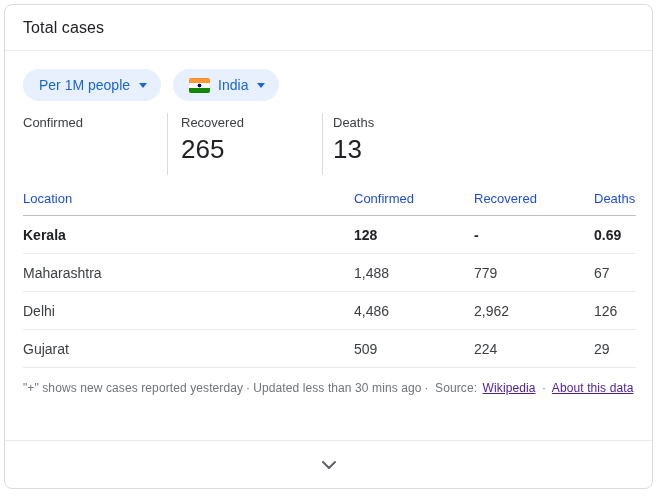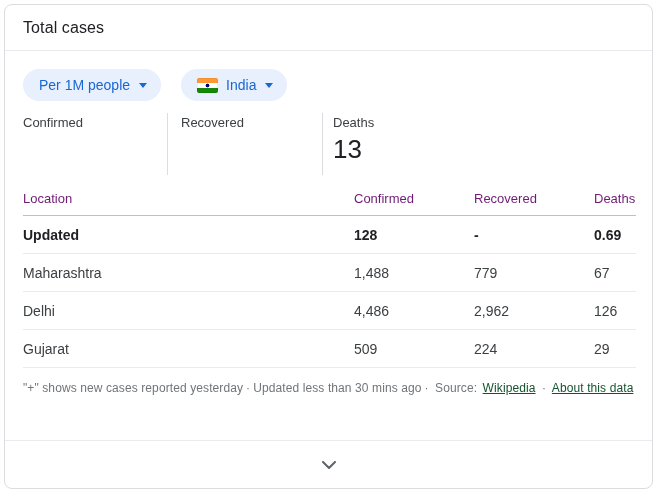--- a/index.html
+++ b/index.html
@@ -30,21 +30,21 @@
     padding: 14px 18px 13px 18px;
     border-bottom: 1px solid #e8eaed;
   }
   .card-title {
     font-size: 16px;
     color: #202124;
     letter-spacing: 0.1px;
   }
   .chips-row {
     display: flex;
-    gap: 20px;
+    gap: 12px;
     margin: 18px 18px 12px 18px;
   }
   .chip {
     height: 32px;
     border-radius: 16px;
     background: #e8f0fe;
     color: #1967d2;
     display: inline-flex;
     align-items: center;
     padding: 0 14px 0 16px;
@@ -98,21 +98,21 @@
   }
   table.data-table {
     margin: 12px 18px 0 18px;
     border-collapse: collapse;
     width: 613px;
     table-layout: fixed;
   }
   table.data-table th {
     font-size: 13px;
     font-weight: 400;
-    color: #701a75;
+    color: #1d4ed8;
     text-align: left;
     padding: 4px 0 9px 0;
     border-bottom: 1px solid #bdc1c6;
   }
   table.data-table td {
     font-size: 14px;
     color: #3c4043;
     text-align: left;
     height: 37px;
     padding: 0;
@@ -128,21 +128,21 @@
   .col-deaths { width: 42px; }
   .footnote {
     padding: 13px 18px 12px 18px;
     font-size: 12px;
     color: #70757a;
     letter-spacing: 0.1px;
     white-space: nowrap;
   }
   .footnote .sep { margin: 0 3px; }
   .footnote a {
-    color: #14532d;
+    color: #4c1d95;
     text-decoration: underline;
     cursor: pointer;
   }
   .footnote .src-label { margin-right: 2px; }
   .expand-bar {
     margin-top: auto;
     border-top: 1px solid #e8eaed;
     height: 47px;
     display: flex;
     align-items: center;
@@ -171,20 +171,21 @@
       <span class="caret"></span>
     </div>
   </div>
 
   <div class="stats">
     <div class="stat stat-1">
       <div class="stat-label">Confirmed</div>
     </div>
     <div class="stat stat-2">
       <div class="stat-label">Recovered</div>
+      <div class="stat-value">265</div>
     </div>
     <div class="stat stat-3">
       <div class="stat-label">Deaths</div>
       <div class="stat-value">13</div>
     </div>
   </div>
 
   <table class="data-table">
     <colgroup>
       <col class="col-location">
@@ -195,21 +196,21 @@
     <thead>
       <tr>
         <th>Location</th>
         <th>Confirmed</th>
         <th>Recovered</th>
         <th>Deaths</th>
       </tr>
     </thead>
     <tbody>
       <tr class="row--highlight">
-        <td>Updated</td>
+        <td>Kerala</td>
         <td>128</td>
         <td>-</td>
         <td>0.69</td>
       </tr>
       <tr>
         <td>Maharashtra</td>
         <td>1,488</td>
         <td>779</td>
         <td>67</td>
       </tr>

